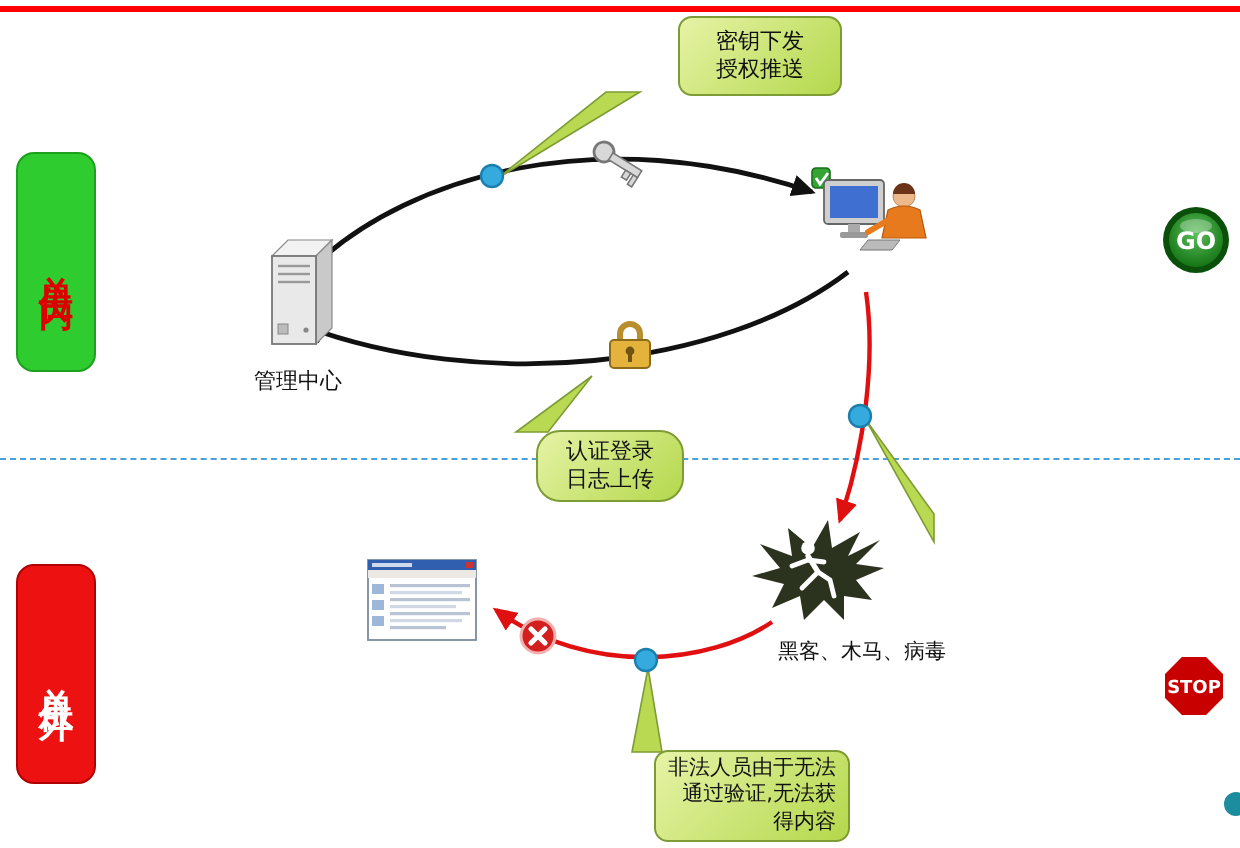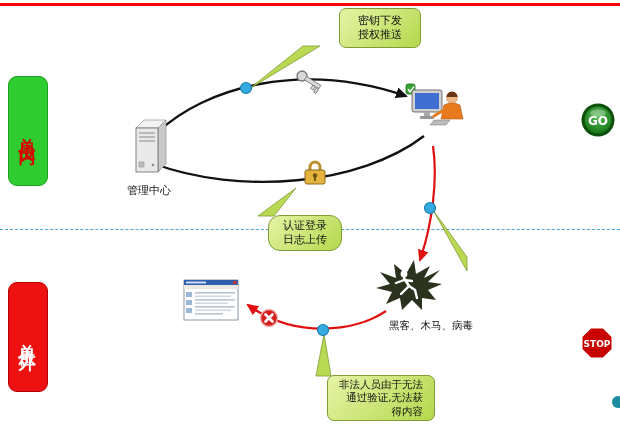--- a/index.html
+++ b/index.html
@@ -25,21 +25,21 @@
     position:absolute;background:linear-gradient(135deg,#e6f3a6,#b4d84c);
     border:1px solid #7e9c35;border-radius:7px;
     display:flex;align-items:center;justify-content:center;text-align:right;
     font-size:11px;line-height:1.3;color:#111;padding:16px 4px;box-sizing:border-box;
     white-space:pre-line;
     margin-left:44px;
   }
   .c1{left:295px;top:8px;width:82px;height:40px;}
   .c2{left:224px;top:215px;width:74px;height:36px;border-radius:12px;}
   .c3{left:466px;top:251px;width:112px;height:44px;}
-  .c4{left:283px;top:375px;width:108px;height:46px;font-size:10.5px;}
+  .c4{left:283px;top:375px;width:98px;height:46px;font-size:10.5px;}
 
   .nodelabel{position:absolute;font-size:11px;color:#111;text-align:center;}
   .lbl-mc{left:114px;top:183px;width:70px;}
   .lbl-pc{left:396px;top:137px;width:86px;}
   .lbl-hk{left:381px;top:319px;width:100px;font-size:10.5px;}
 </style>
 </head>
 <body>
 
 <div class="stage">

